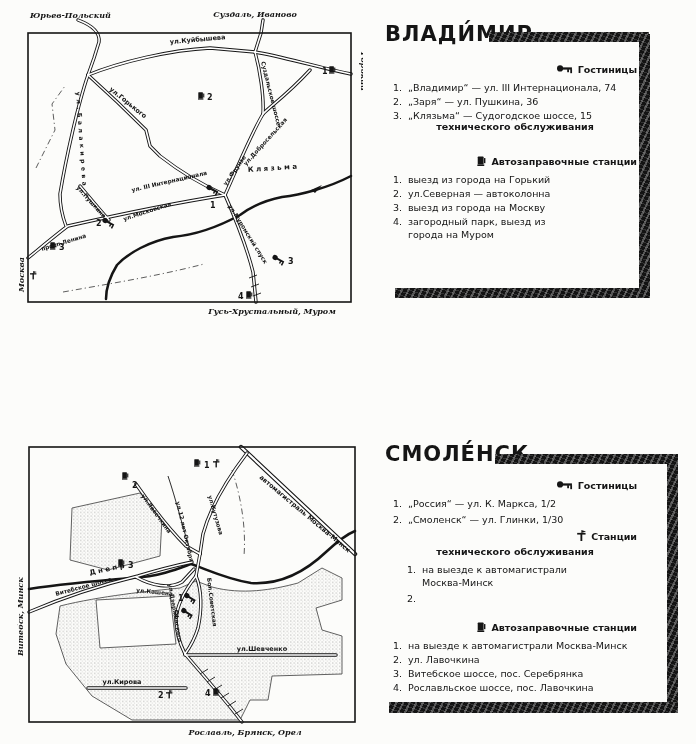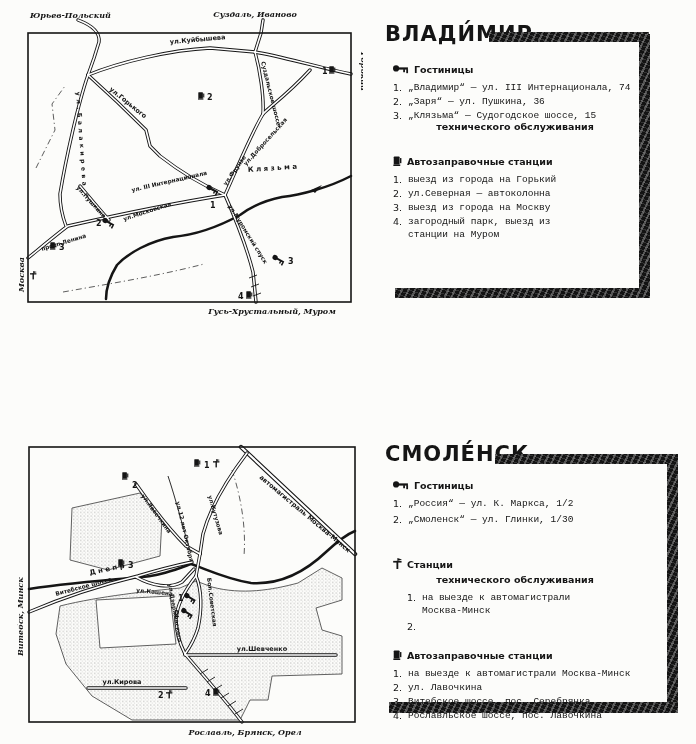--- a/index.html
+++ b/index.html
@@ -23,26 +23,26 @@
   .mt-rv{font:bold 7px "DejaVu Sans",sans-serif;fill:#151515;letter-spacing:2.5px;}
   .mk{font:bold 8px "DejaVu Sans",sans-serif;fill:#151515;}
   .exit{font:bold italic 8px "DejaVu Serif",serif;fill:#151515;}
   .ico{fill:#151515;}
   .legend{position:absolute;color:#151515;}
   .bar{position:absolute;background:#131313;
        background-image:repeating-linear-gradient(115deg,rgba(255,255,255,.28) 0 2px,transparent 2px 6px),
                         repeating-linear-gradient(20deg,rgba(255,255,255,.14) 0 1px,transparent 1px 4px);}
   .lg-title{position:absolute;left:2px;top:0;margin:0;font:bold 21px "DejaVu Sans",sans-serif;letter-spacing:1px;}
   .lg-content{position:absolute;left:10px;top:30px;width:244px;font-size:9.5px;line-height:13px;}
-  .lg-head{text-align:left;font-weight:bold;margin:11px 0 5px;}
+  .lg-head{text-align:right;font-weight:bold;margin:11px 0 5px;}
   .lg-head .leg-ico{vertical-align:-1px;margin-right:5px;}
   .lg-sub{text-align:center;font-weight:bold;margin-top:-3px;margin-bottom:5px;}
   .lg-row{display:flex;margin:1px 0;}
   .lg-row .n{width:15px;flex:none;}
-  .lg-row .t{flex:1;font-family:Liberation Mono, monospace;}
+  .lg-row .t{flex:1;}
   .lg-addr{padding-left:24px;margin:6px 0 2px;}
   .sto-list{padding-left:14px;}
   .sto-list .lg-row{margin:3px 0;}
   .sto-list .t{max-width:170px;}
 </style>
 </head>
 <body>
 
 <div id="page">
 
@@ -198,21 +198,21 @@
       <div class="lg-row">
         <span class="n">2.</span>
         <span class="t">ул.Северная — автоколонна</span>
       </div>
       <div class="lg-row">
         <span class="n">3.</span>
         <span class="t">выезд из города на Москву</span>
       </div>
       <div class="lg-row">
         <span class="n">4.</span>
-        <span class="t" style="max-width:150px">загородный парк, выезд из станции на Муром</span>
+        <span class="t" style="max-width:150px">загородный парк, выезд из города на Муром</span>
       </div>
     </div>
   </div>
 
   <svg class="map" style="left:10px;top:438px" width="365" height="306" viewBox="0 0 365 306">
     <defs>
       <path id="sr-m1" d="M231,9 L345,116"></path>
       <path id="sr-kutuz" d="M237,15 C218,40 200,70 193,96 L190,116"></path>
       <path id="sr-lavoch" d="M126,46 C140,66 160,92 176,108 L190,116"></path>
       <path id="sr-bridge" d="M190,116 L186,138"></path>
@@ -319,21 +319,21 @@
       </div>
       <div class="lg-row" style="margin:3px 0">
         <span class="n">1.</span>
         <span class="t">„Россия“ — ул. К. Маркса, 1/2</span>
       </div>
       <div class="lg-row" style="margin:3px 0">
         <span class="n">2.</span>
         <span class="t">„Смоленск“ — ул. Глинки, 1/30</span>
       </div>
 
-      <div class="lg-head" style="margin-top:32px">
+      <div class="lg-head" style="margin-top:4px">
         <svg class="leg-ico" width="9" height="11" viewBox="0 0 6.6 8.4">
             <use href="#sto-g" class="ico"></use>
           </svg><span>Станции</span>
       </div>
       <div class="lg-sub">технического обслуживания</div>
       <div class="sto-list">
         <div class="lg-row">
           <span class="n">1.</span>
           <span class="t">на выезде к автомагистрали Москва-Минск</span>
         </div>

